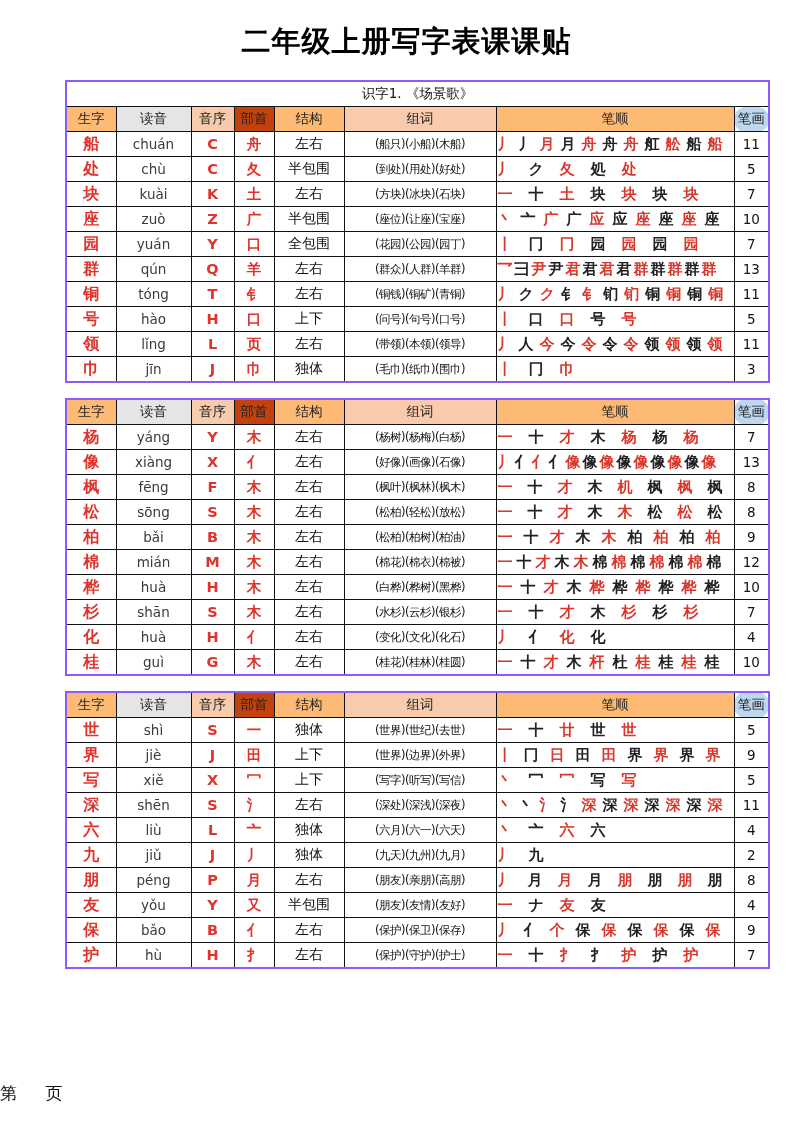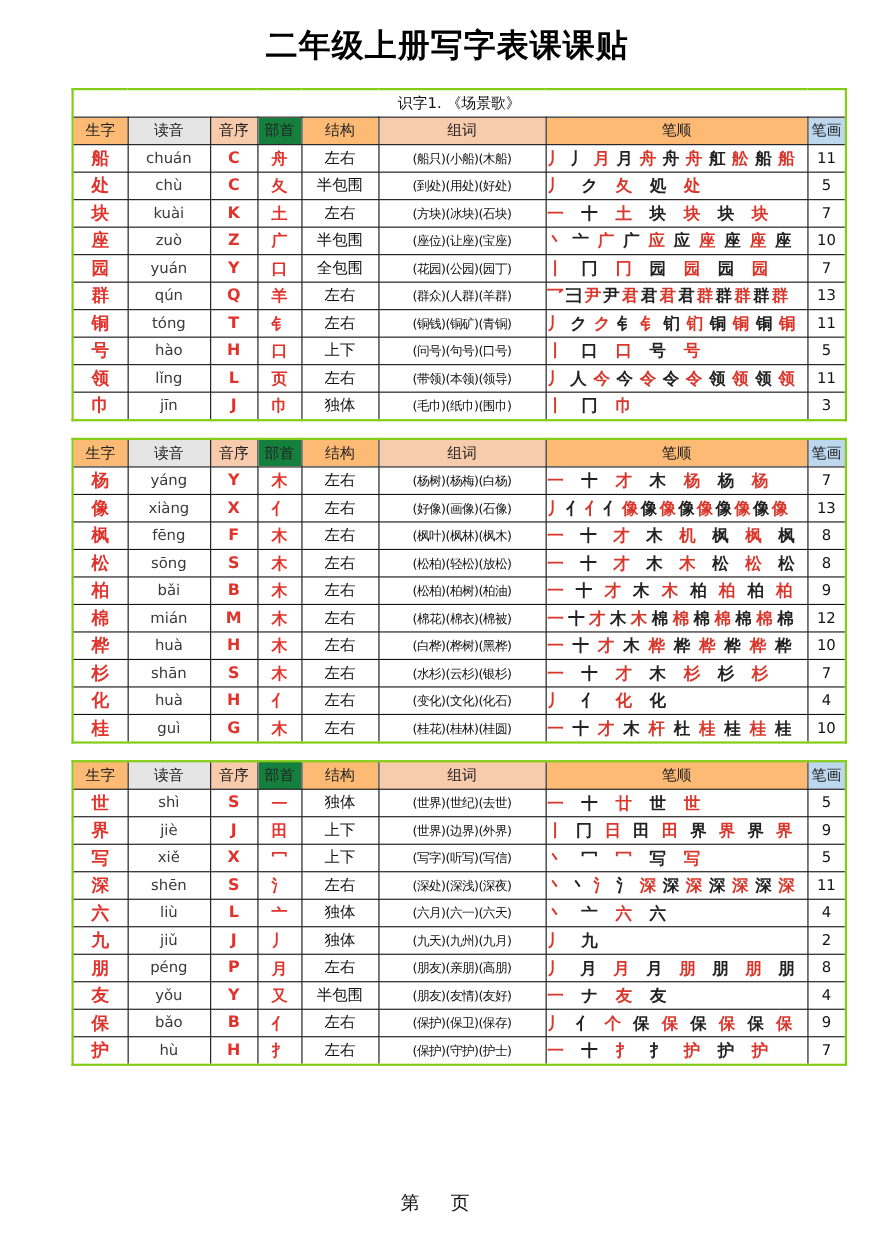--- a/index.html
+++ b/index.html
@@ -7,49 +7,49 @@
     width:793px;height:1122px;background:#ffffff;overflow:hidden;
     font-family:"DejaVu Sans",sans-serif;color:#1a1a1a;position:relative;
   }
   .page{padding:12px 45px 0 65px;}
   .title{
     text-align:center;font-size:29px;font-weight:bold;color:#000;
     letter-spacing:1px;margin:10px 0 18px 0;
   }
   table.sheet{
     border-collapse:collapse;table-layout:fixed;width:703px;
-    margin:0 0 15px 0;border:2px solid #84cc16;
+    margin:0 0 15px 0;border:2px solid #8b5cf6;
   }
   table.sheet td{
     border:1.6px solid #111;text-align:center;vertical-align:middle;
     height:24px;padding:0 1px;overflow:hidden;white-space:nowrap;
   }
   td.cap{
     text-align:left;font-size:13.5px;height:20px;padding-left:4px;background:#fff;color:#111;
   }
   td.hd{font-size:13.5px;font-weight:500;color:#222;}
   .hd-green{background:#fdba74;}
   .hd-yellow{background:#e5e5e5;}
   .hd-orange{background:#f7cbac;}
-  .hd-blue{background:#15803d;}
-  .hd-lightblue{background:#bdd7ee;}
+  .hd-blue{background:#c2410c;}
+  .hd-lightblue{background:#bdd7ee;border-radius:12px;}
   td.c-char{color:#e0332c;font-size:16px;font-weight:600;}
   td.c-pinyin{color:#3a3a3a;font-size:13.5px;}
   td.c-initial{color:#e0332c;font-size:14.5px;font-weight:600;}
   td.c-radical{color:#e0332c;font-size:14.5px;font-weight:600;}
   td.c-structure{font-size:14px;color:#111;}
   td.c-words{font-size:11.5px;letter-spacing:-0.5px;color:#111;}
   td.c-strokes{text-align:left;padding-left:3px;}
   td.c-count{font-size:13.5px;color:#111;}
   .strokeline{display:flex;align-items:center;}
   .strokeline span{font-size:15px;font-weight:600;flex:0 0 auto;line-height:1;}
   .s-red{color:#d9372b;}
   .s-ink{color:#222;}
   .footer{
-    position:absolute;left:0;top:1082px;width:100%;text-align:center;
+    position:absolute;left:0;top:1082px;width:100%;text-align:left;
     font-size:17px;color:#111;letter-spacing:2px;
   }
 </style>
 </head>
 <body>
 
 <div class="page">
   <div class="title">二年级上册写字表课课贴</div>
   <div id="tables">
       <table class="sheet">

